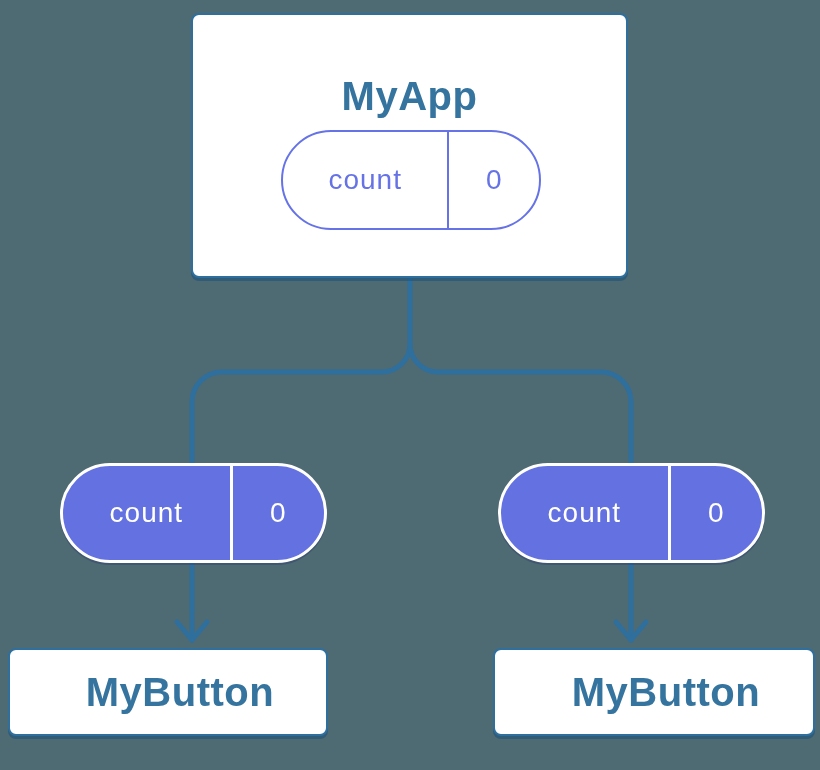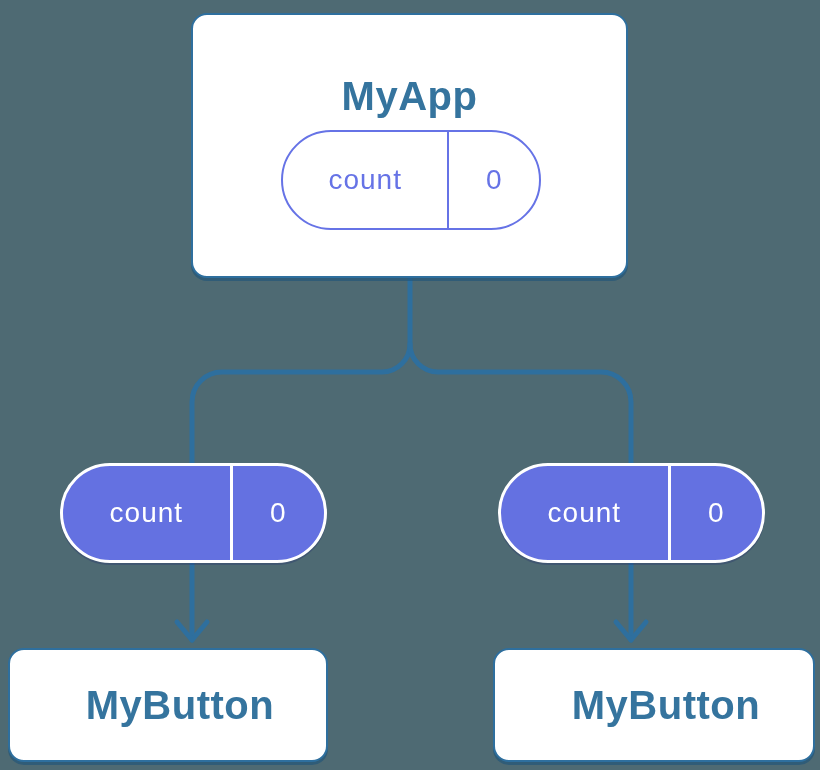--- a/index.html
+++ b/index.html
@@ -27,21 +27,21 @@
     stroke: #2e6f9e;
     stroke-width: 5;
     stroke-linecap: round;
     stroke-linejoin: round;
   }
   .card {
     position: absolute;
     box-sizing: border-box;
     background: #ffffff;
     border: 2px solid #2e6f9e;
-    border-radius: 16px;
+    border-radius: 8px;
     box-shadow: 0 3px 0 rgba(32, 84, 121, 0.65);
     padding-left: 24px;
   }
   .root-card {
     left: 191px;
     top: 13px;
     width: 437px;
     height: 265px;
   }
   .component-title {
@@ -96,21 +96,21 @@
   }
   .pill-solid .seg-name {
     border-right: 3px solid #ffffff;
   }
   .pill-left  { left: 60px;  top: 463px; }
   .pill-right { left: 498px; top: 463px; }
   .child-card {
     display: flex;
     align-items: center;
     justify-content: center;
-    height: 114px;
+    height: 88px;
     top: 648px;
   }
   .child-card-left  { left: 8px;   width: 320px; }
   .child-card-right { left: 493px; width: 322px; }
 </style>
 </head>
 <body>
 
 <div class="stage">
 

